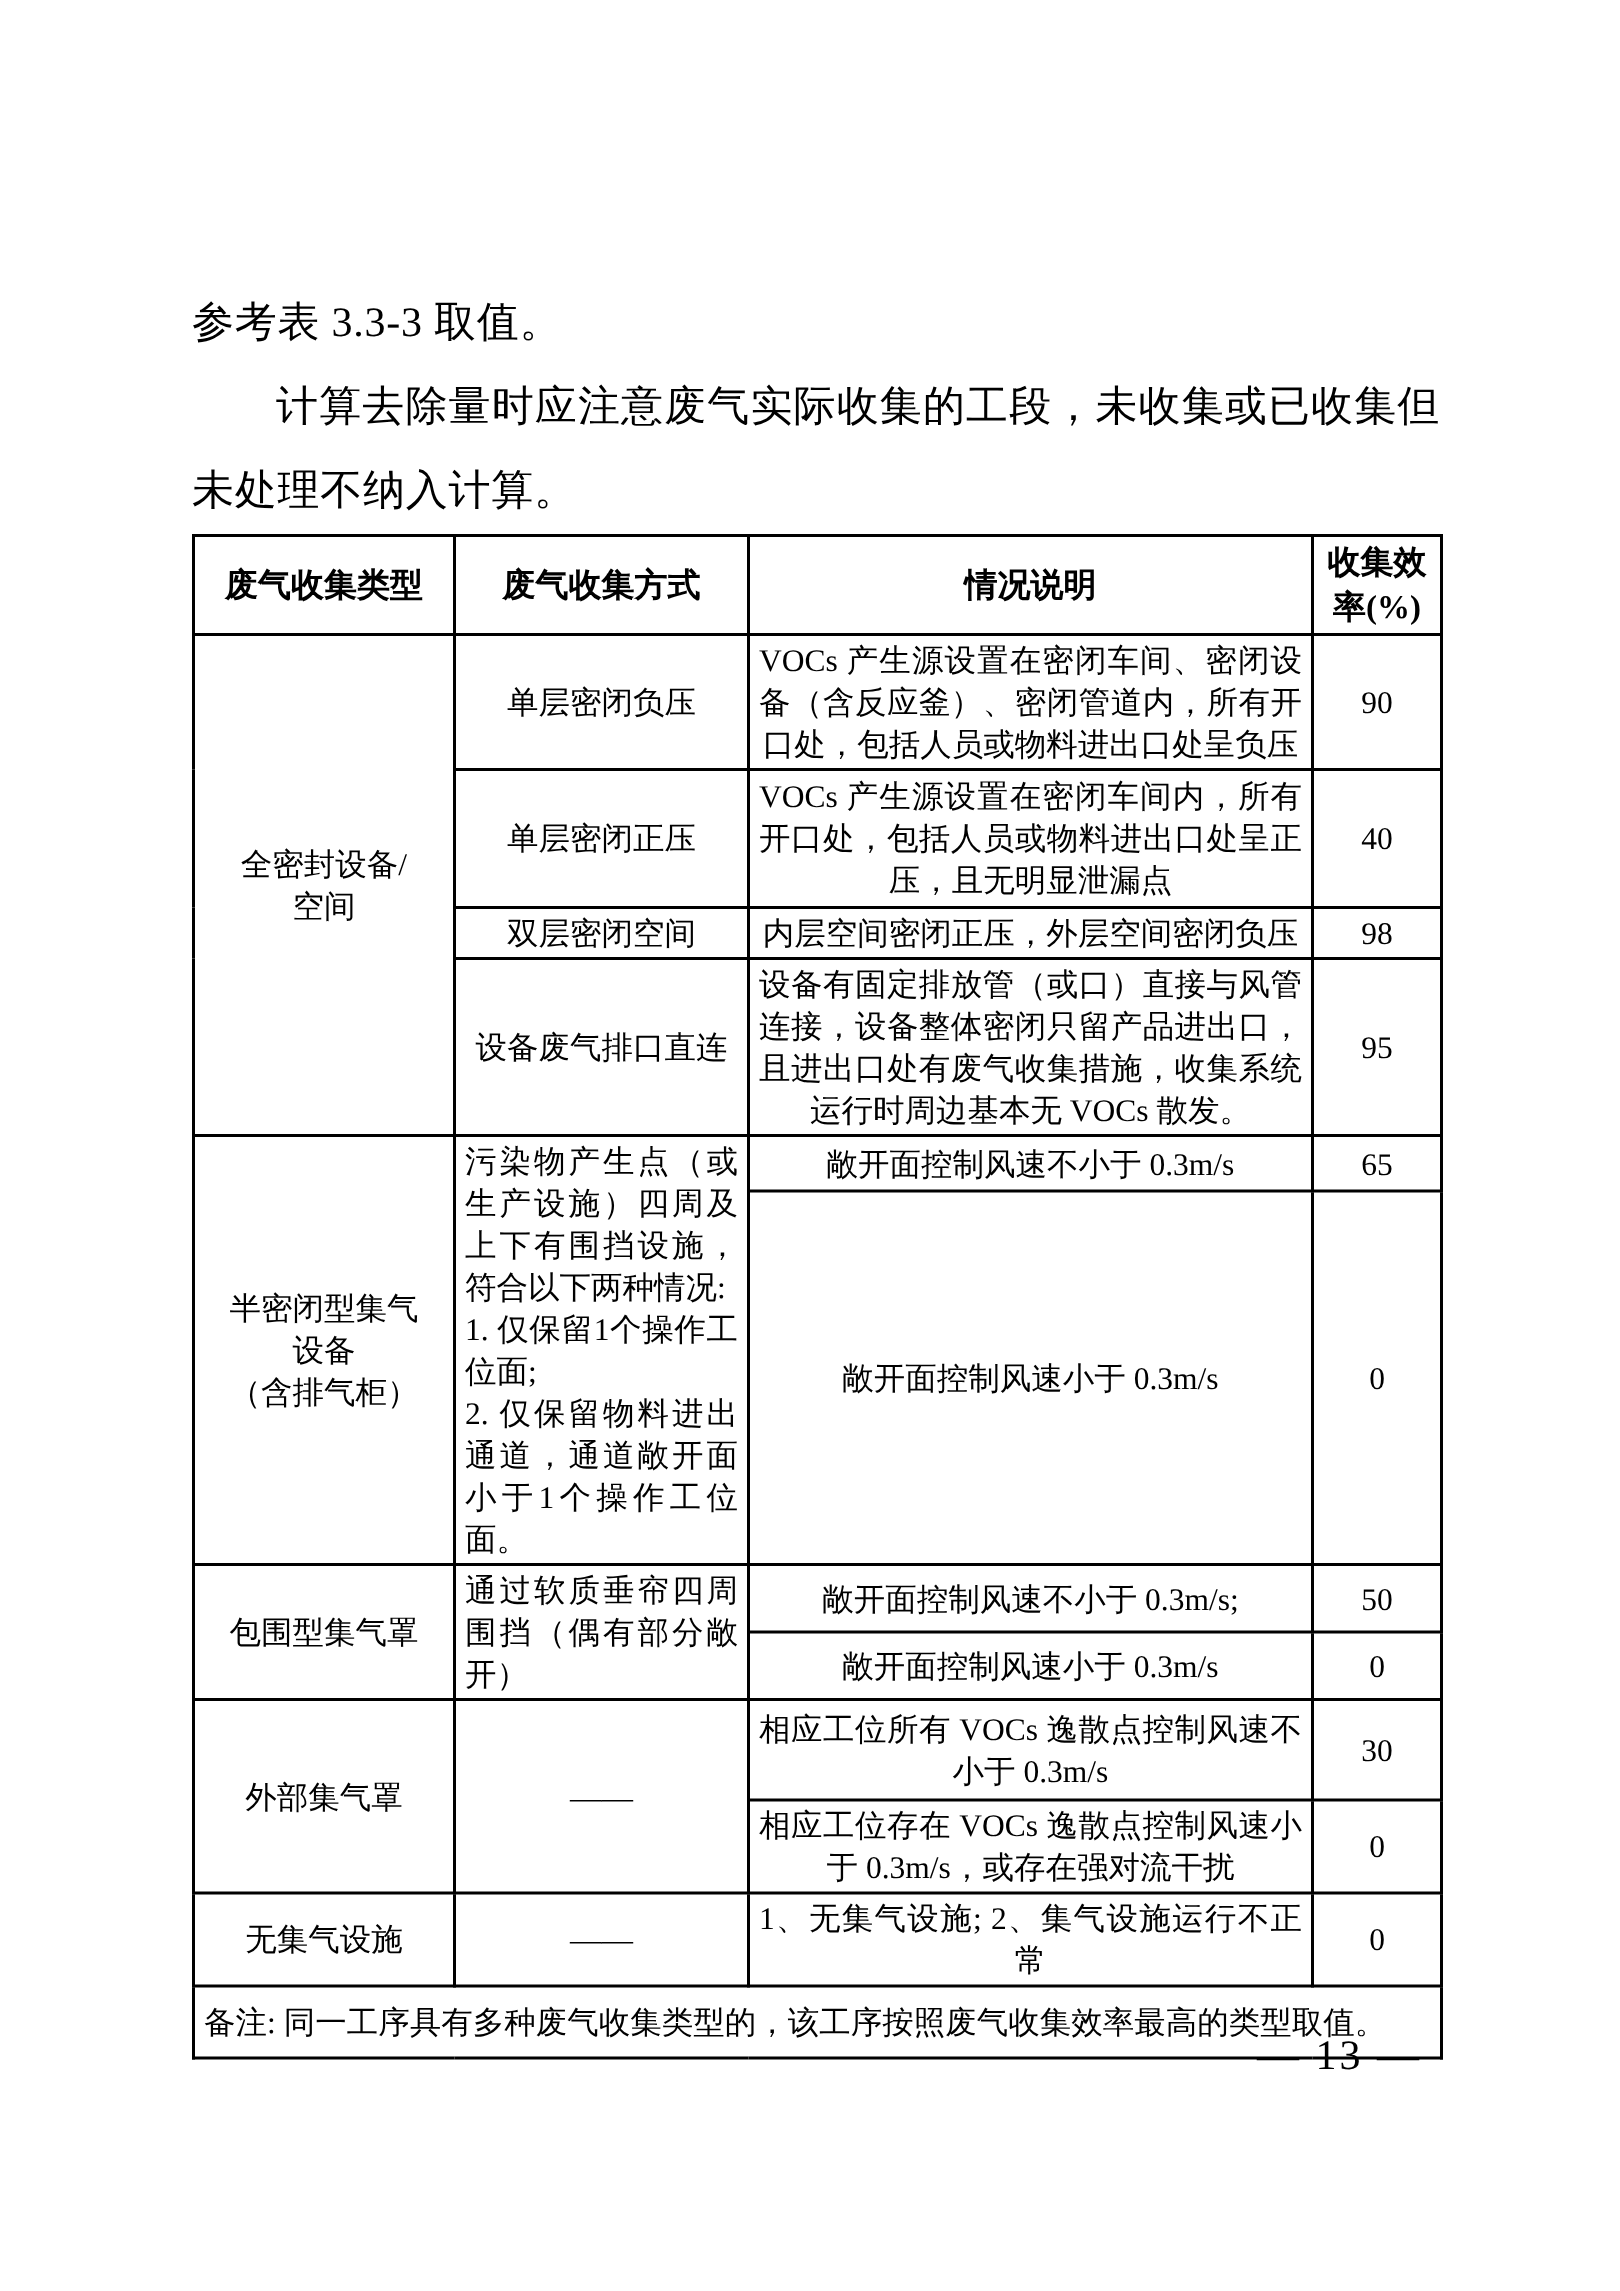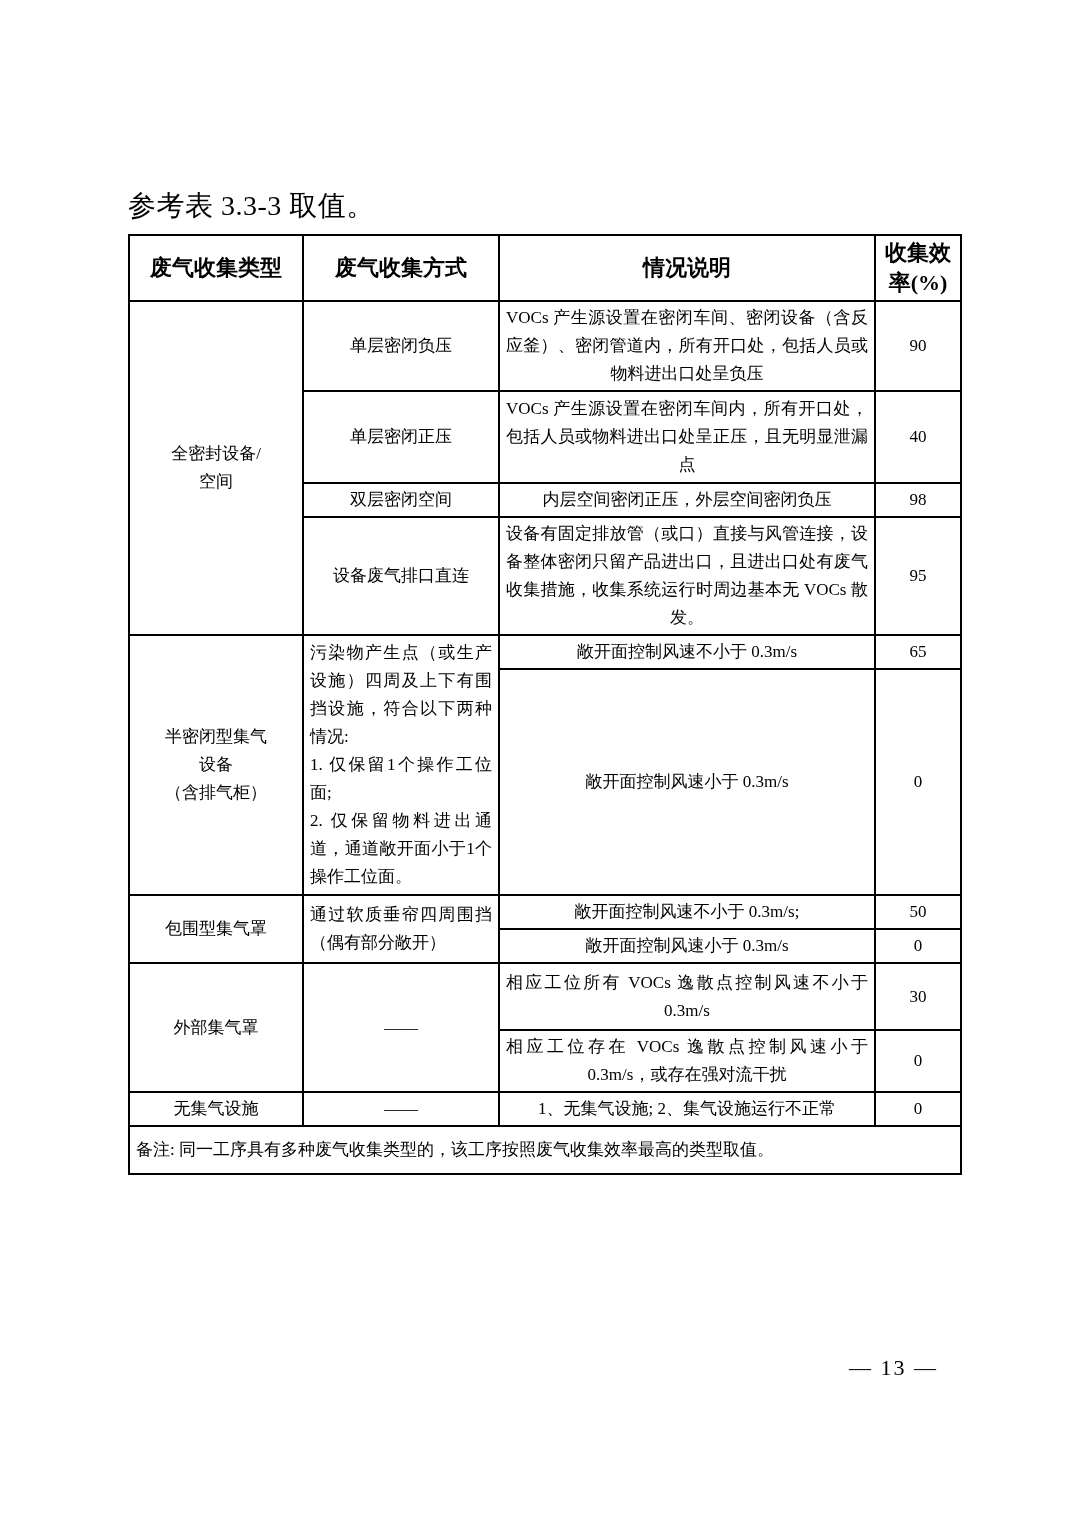--- a/index.html
+++ b/index.html
@@ -7,21 +7,21 @@
     position:relative;
     width:1080px; height:1527px;
     margin:0 auto;
     background:#ffffff;
     font-family:"Liberation Serif","DejaVu Serif",serif;
     color:#000;
     overflow:hidden;
   }
   .content {
     position:absolute;
-    left:128px; top:178px;
+    left:128px; top:188px;
     width:832px;
   }
   .body-para {
     font-size:28px;
     line-height:56px;
     margin:0;
     text-align:justify;
     letter-spacing:0.5px;
   }
   .body-para.indent { text-indent:2em; }
@@ -31,21 +31,21 @@
     font-size:24px;
     margin:12px 0 10px 0;
   }
   table.eff-table {
     border-collapse:collapse;
     width:832px;
     table-layout:fixed;
   }
   .eff-table th, .eff-table td {
     border:2px solid #000;
-    font-size:17px;
+    font-size:21px;
     line-height:28px;
     padding:2px 6px;
     vertical-align:middle;
     overflow:hidden;
   }
   .eff-table th {
     font-weight:bold;
     text-align:center;
     font-size:22px;
     line-height:30px;
@@ -71,23 +71,23 @@
   }
   .c-eff { text-align:center;margin-top:44px; }
   .note-cell {
     text-align:left;
     font-size:20px;
     line-height:30px;
     padding:4px 8px;
   }
   .page-number {
     position:absolute;
-    right:142px;
+    right:132px;
     top:1355px;
-    font-size:22px;
+    font-size:28px;
     letter-spacing:2px;
   }
   
   tr.h-head  { height:56px; }
   tr.h-r1    { height:90px; }
   tr.h-r2    { height:92px; }
   tr.h-r3    { height:34px;padding-left:32px; }
   tr.h-r4    { height:113px; }
   tr.h-r5    { height:33px; }
   tr.h-r6    { height:226px; }
@@ -98,20 +98,21 @@
   tr.h-r11   { height:33px; }
   tr.h-note  { height:48px; }
 </style>
 </head>
 <body>
 
 <div class="page">
   <div class="content">
 
     <p class="body-para">参考表 3.3-3 取值。</p>
+    <p class="body-para indent">计算去除量时应注意废气实际收集的工段，未收集或已收集但未处理不纳入计算。</p>
 
 
     <table class="eff-table">
       <colgroup>
         <col style="width:174px">
         <col style="width:196px">
         <col style="width:376px">
         <col style="width:86px">
       </colgroup>
       <thead>

